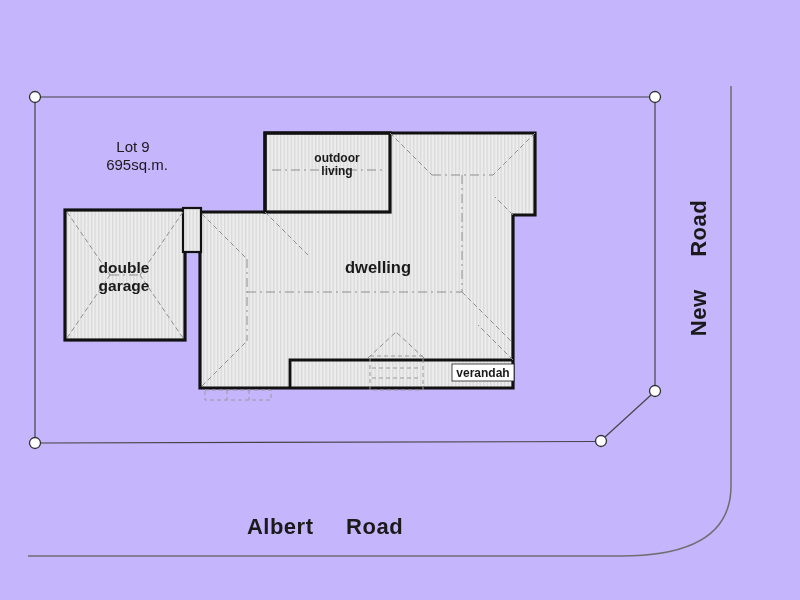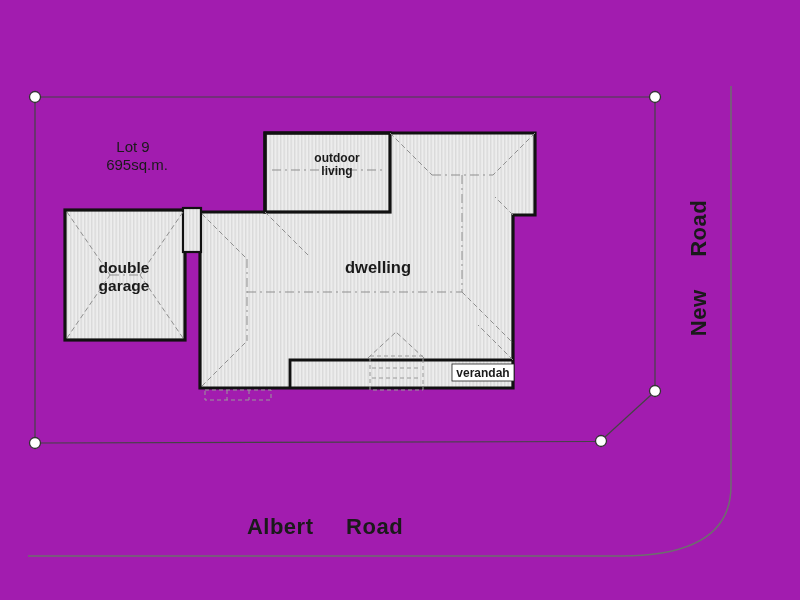--- a/index.html
+++ b/index.html
@@ -1,16 +1,16 @@
 <!DOCTYPE html>
 <html><head>
 <meta charset="utf-8">
 <style>
   html,body{margin:0;padding:0;background:#ffffff;}
-  .stage{position:relative;width:800px;height:600px;background:#a21caf;overflow:hidden;}
+  .stage{position:relative;width:800px;height:600px;background:#c4b5fd;overflow:hidden;}
   svg{display:block;}
   text{font-family:"Liberation Sans",sans-serif;fill:#1a1a1a;}
   .lbl-big{font-size:22px;font-weight:700;letter-spacing:.5px;}
   .lbl-bld{font-size:15.5px;font-weight:700;}
   .lbl-bld-lg{font-size:16.5px;font-weight:700;}
   .lbl-sm{font-size:12px;font-weight:700;}
   .lbl-lot{font-size:15px;font-weight:400;}
   .outline{fill:url(#hatch);stroke:#111;stroke-width:3.2;stroke-linejoin:miter;}
   .thinline{stroke:#444;stroke-width:1.2;fill:none;}
   .roadline{stroke:#6e6e6e;stroke-width:1.5;fill:none;}

